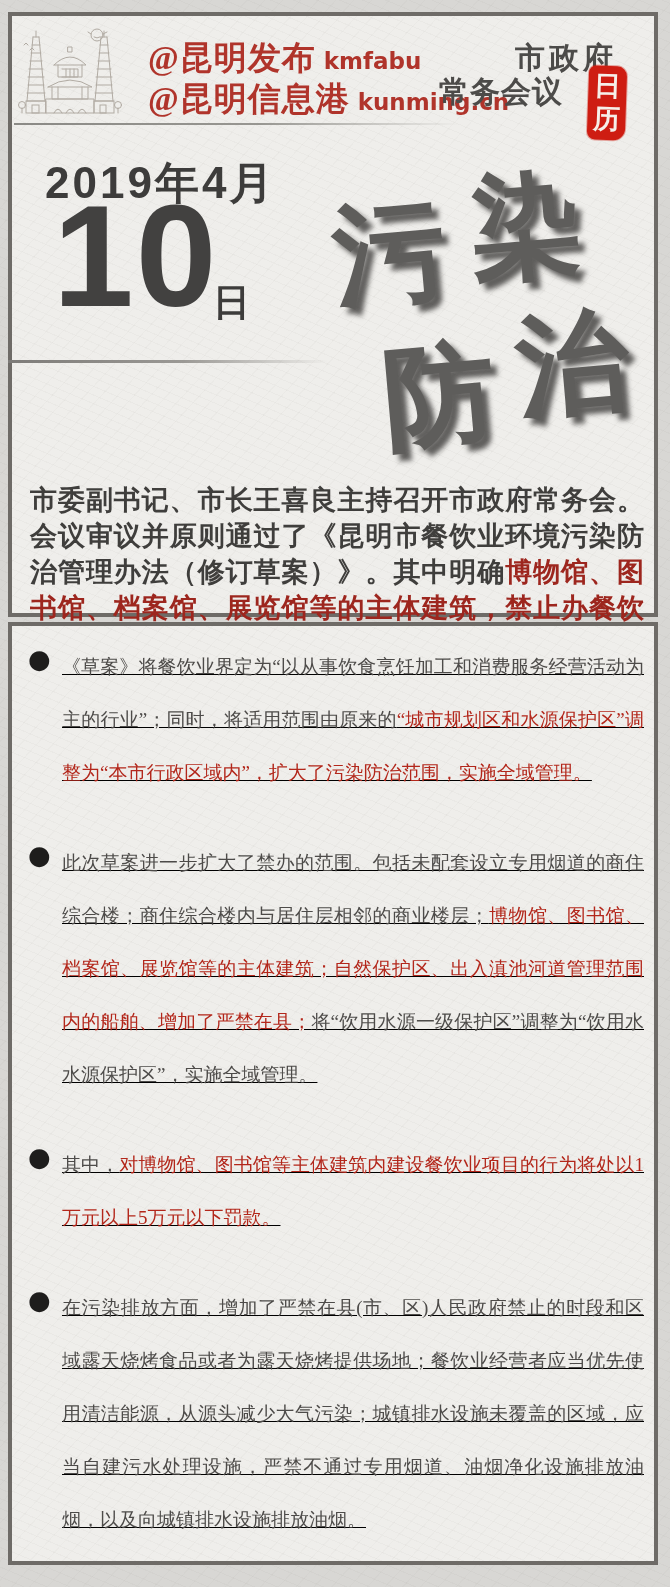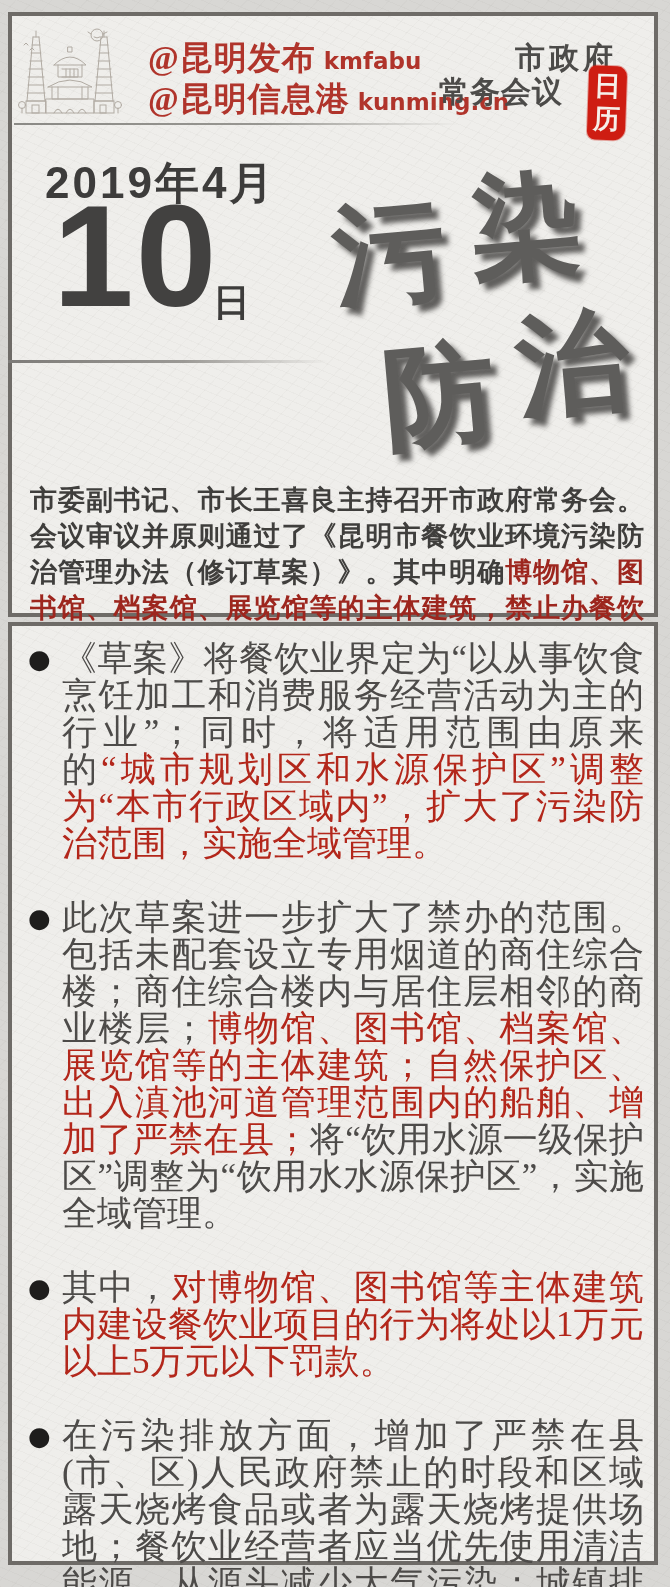--- a/index.html
+++ b/index.html
@@ -108,21 +108,21 @@
   .bullets{position:absolute;left:0;top:0;width:642px;padding-top:14px;}
   .bullet{display:flex;align-items:flex-start;margin-bottom:37px;}
   .bullet-dot{
     flex:0 0 auto;width:34px;margin-left:16px;
     font-size:26px;line-height:38px;color:#1e1d1c;
     font-family:"DejaVu Sans", sans-serif;
   }
   .bullet-text{
     flex:0 0 auto;width:582px;
     font-family:"Liberation Serif", serif;
-    font-size:35px;line-height:37px;text-align:justify;
+    font-size:19px;line-height:53px;text-align:justify;text-decoration:underline;
   }
   .seg-dark{color:#4d4b49;}
   .seg-red{color:#b3271b;}
 </style>
 </head>
 <body>
 
 <div class="paper-box box-top">
 
   <svg class="pagoda-svg" viewBox="0 0 104 93" fill="none" stroke="#b1aba3" stroke-width="1" stroke-linecap="round">

